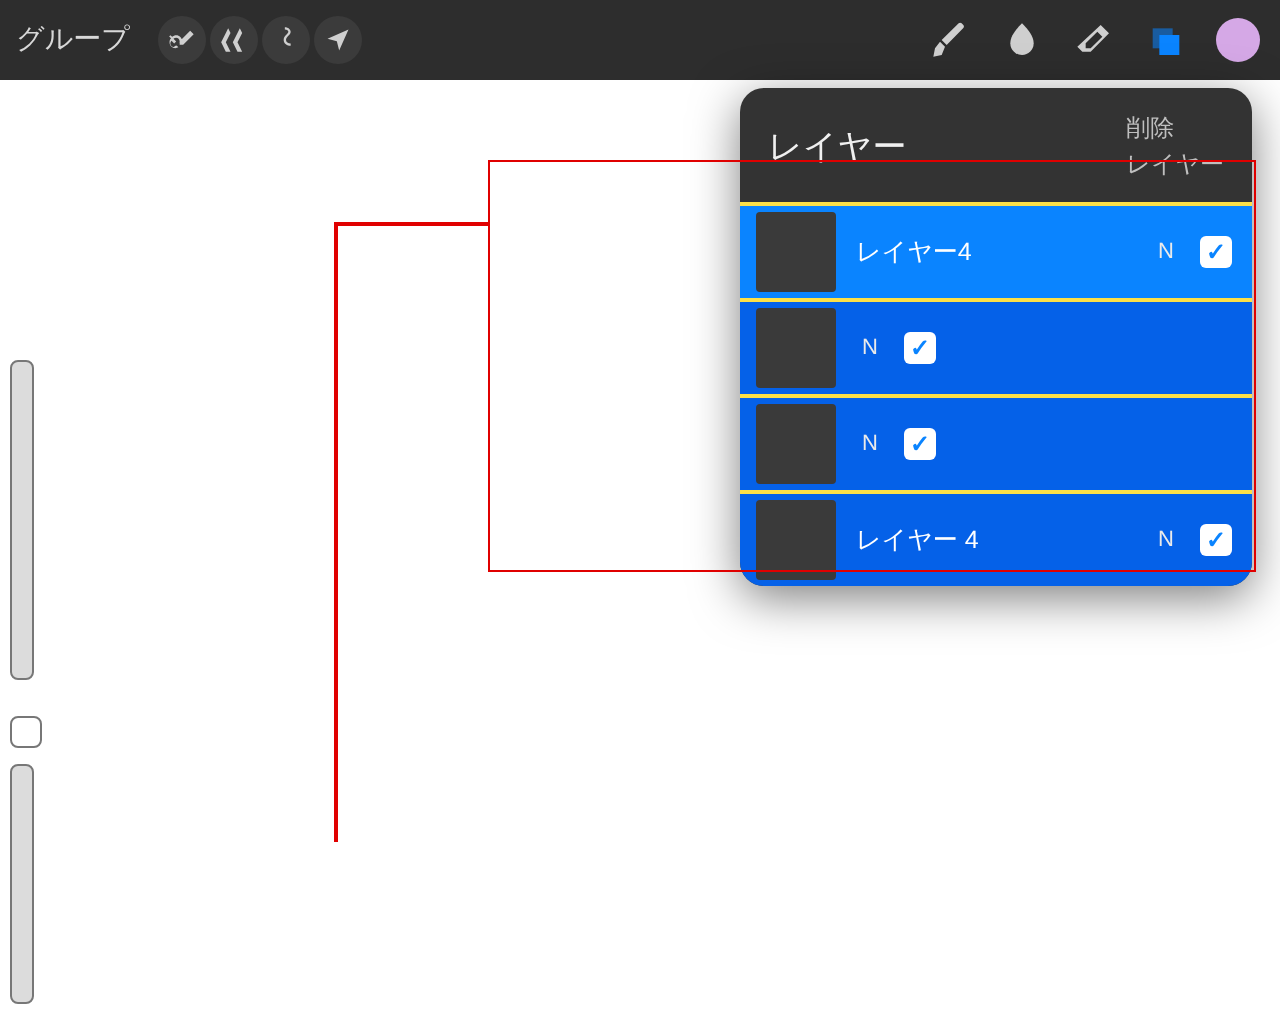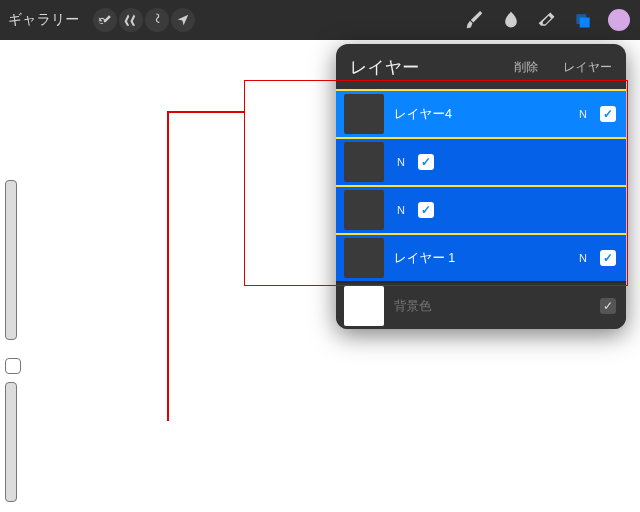--- a/index.html
+++ b/index.html
@@ -14,24 +14,24 @@
   .ticon { width:22px; height:22px; display:flex; align-items:center; justify-content:center; }
   .ticon svg { width:20px; height:20px; fill:#cfcfcf; }
   .ticon.active svg { fill:#0a84ff; }
   .swatch { width:22px; height:22px; border-radius:50%; background:#d5a8e6; }
 
   .canvas { position:absolute; top:40px; left:0; right:0; bottom:0; background:#fff; }
   .side { position:absolute; left:5px; top:180px; width:18px; display:flex; flex-direction:column; gap:8px; }
   .slider { width:12px; height:160px; background:#dcdcdc; border:1px solid #777; border-radius:4px; }
   .sq { width:16px; height:16px; border:1.5px solid #777; border-radius:4px; margin-top:10px; background:transparent; }
 
-  .panel { position:absolute; top:44px; right:14px; width:290px; background:#333; border-radius:12px; box-shadow:0 6px 24px rgba(0,0,0,.5); overflow:hidden; }
+  .panel { position:absolute; top:44px; right:14px; width:256px; background:#333; border-radius:12px; box-shadow:0 6px 24px rgba(0,0,0,.5); overflow:hidden; }
   .p-head { display:flex; align-items:center; justify-content:space-between; padding:12px 14px 10px; }
   .p-title { color:#f0f0f0; font-size:17px; font-weight:400; }
-  .p-acts { display:flex; gap:25px; }
+  .p-acts { display:flex; gap:1px;flex-direction:column; }
   .p-acts span { color:#bfbfbf; font-size:12px; }
   .layer { display:flex; align-items:center; height:48px; padding:0 10px 0 8px; gap:10px; border-top:2px solid #fde047; background:#3e3e3e; }
   .layer.sel { background:#0561e8; }
   .layer.pri { background:#0a84ff; }
   .thumb { width:40px; height:40px; background:#444; border-radius:2px; }
   .layer.sel .thumb, .layer.pri .thumb { background:#3a3a3a; }
   .lname { flex:1; color:#fff; font-size:12.5px; }
   .blend { width:14px; color:#eaeaea; font-size:11px; text-align:center; }
   .chk { width:16px; height:16px; border-radius:3px; background:#fff; display:flex; align-items:center; justify-content:center; color:#0a84ff; font-size:12px; font-weight:700; }
   .layer .chk::after { content:"✓"; }
@@ -42,21 +42,21 @@
   .bgchk::after { content:"✓"; }
 
   .annot-box { position:absolute; border:1.5px solid #e00000; pointer-events:none; }
   .annot-line { position:absolute; background:#e00000; pointer-events:none; }
   .annot-txt { position:absolute; color:#e00000; font-size:18px; font-weight:700; line-height:1.45; }
 </style>
 </head>
 <body>
 
 <div class="topbar">
-  <span class="gallery">ギャラリー</span>
+  <span class="gallery">グループ</span>
   <div class="tb-left">
     <span class="circ">
         <svg viewBox="0 0 24 24">
           <path d="M22 7l-3-3-9 9v3h3l9-9zM5 18c-1.6 0-3-1.4-3-3 0-.9.4-1.7 1-2.3l2.3 2.3L7 13.3 4.7 11c.6-.6 1.4-1 2.3-1 1.6 0 3 1.4 3 3 0 .4-.1.8-.2 1.1l1.5 1.5c.5-.8.7-1.7.7-2.6 0-2.8-2.2-5-5-5-1.3 0-2.5.5-3.4 1.3L2 8l-1 1 1.6 1.6C1.8 11.5 1.3 12.7 1.3 14c0 2.8 2.2 5 5 5 .9 0 1.8-.3 2.6-.7l-1.5-1.5c-.3.1-.7.2-1.1.2z"></path>
         </svg>
       </span>
     <span class="circ">
         <svg viewBox="0 0 24 24">
           <path d="M7 2l2 4-4 8 4 8H5l-4-8 4-8 2-4zm10 0l2 4-4 8 4 8h-4l-4-8 4-8 2-4z"></path>
         </svg>
@@ -126,30 +126,25 @@
         <span class="blend">N</span>
         <span class="chk"></span>
       </div>
       <div class="layer sel">
         <div class="thumb"></div>
         <span class="blend">N</span>
         <span class="chk"></span>
       </div>
       <div class="layer sel">
         <div class="thumb"></div>
-        <span class="lname">レイヤー 1</span>
+        <span class="lname">レイヤー 4</span>
         <span class="blend">N</span>
         <span class="chk"></span>
       </div>
     </div>
-  <div class="bgrow">
-    <div class="bgthumb"></div>
-    <span class="bgname">背景色</span>
-    <span class="bgchk"></span>
-  </div>
 </div>
 
 <div class="annot-box" style="left:244px; top:80px; width:384px; height:206px;"></div>
 <div class="annot-line" style="left:167px; top:111px; width:77px; height:1.5px;"></div>
 <div class="annot-line" style="left:167px; top:111px; width:1.5px; height:310px;"></div>
 <div class="annot-txt" style="left:108px; top:426px;">
   <br>
 </div>
 
 </body></html>

